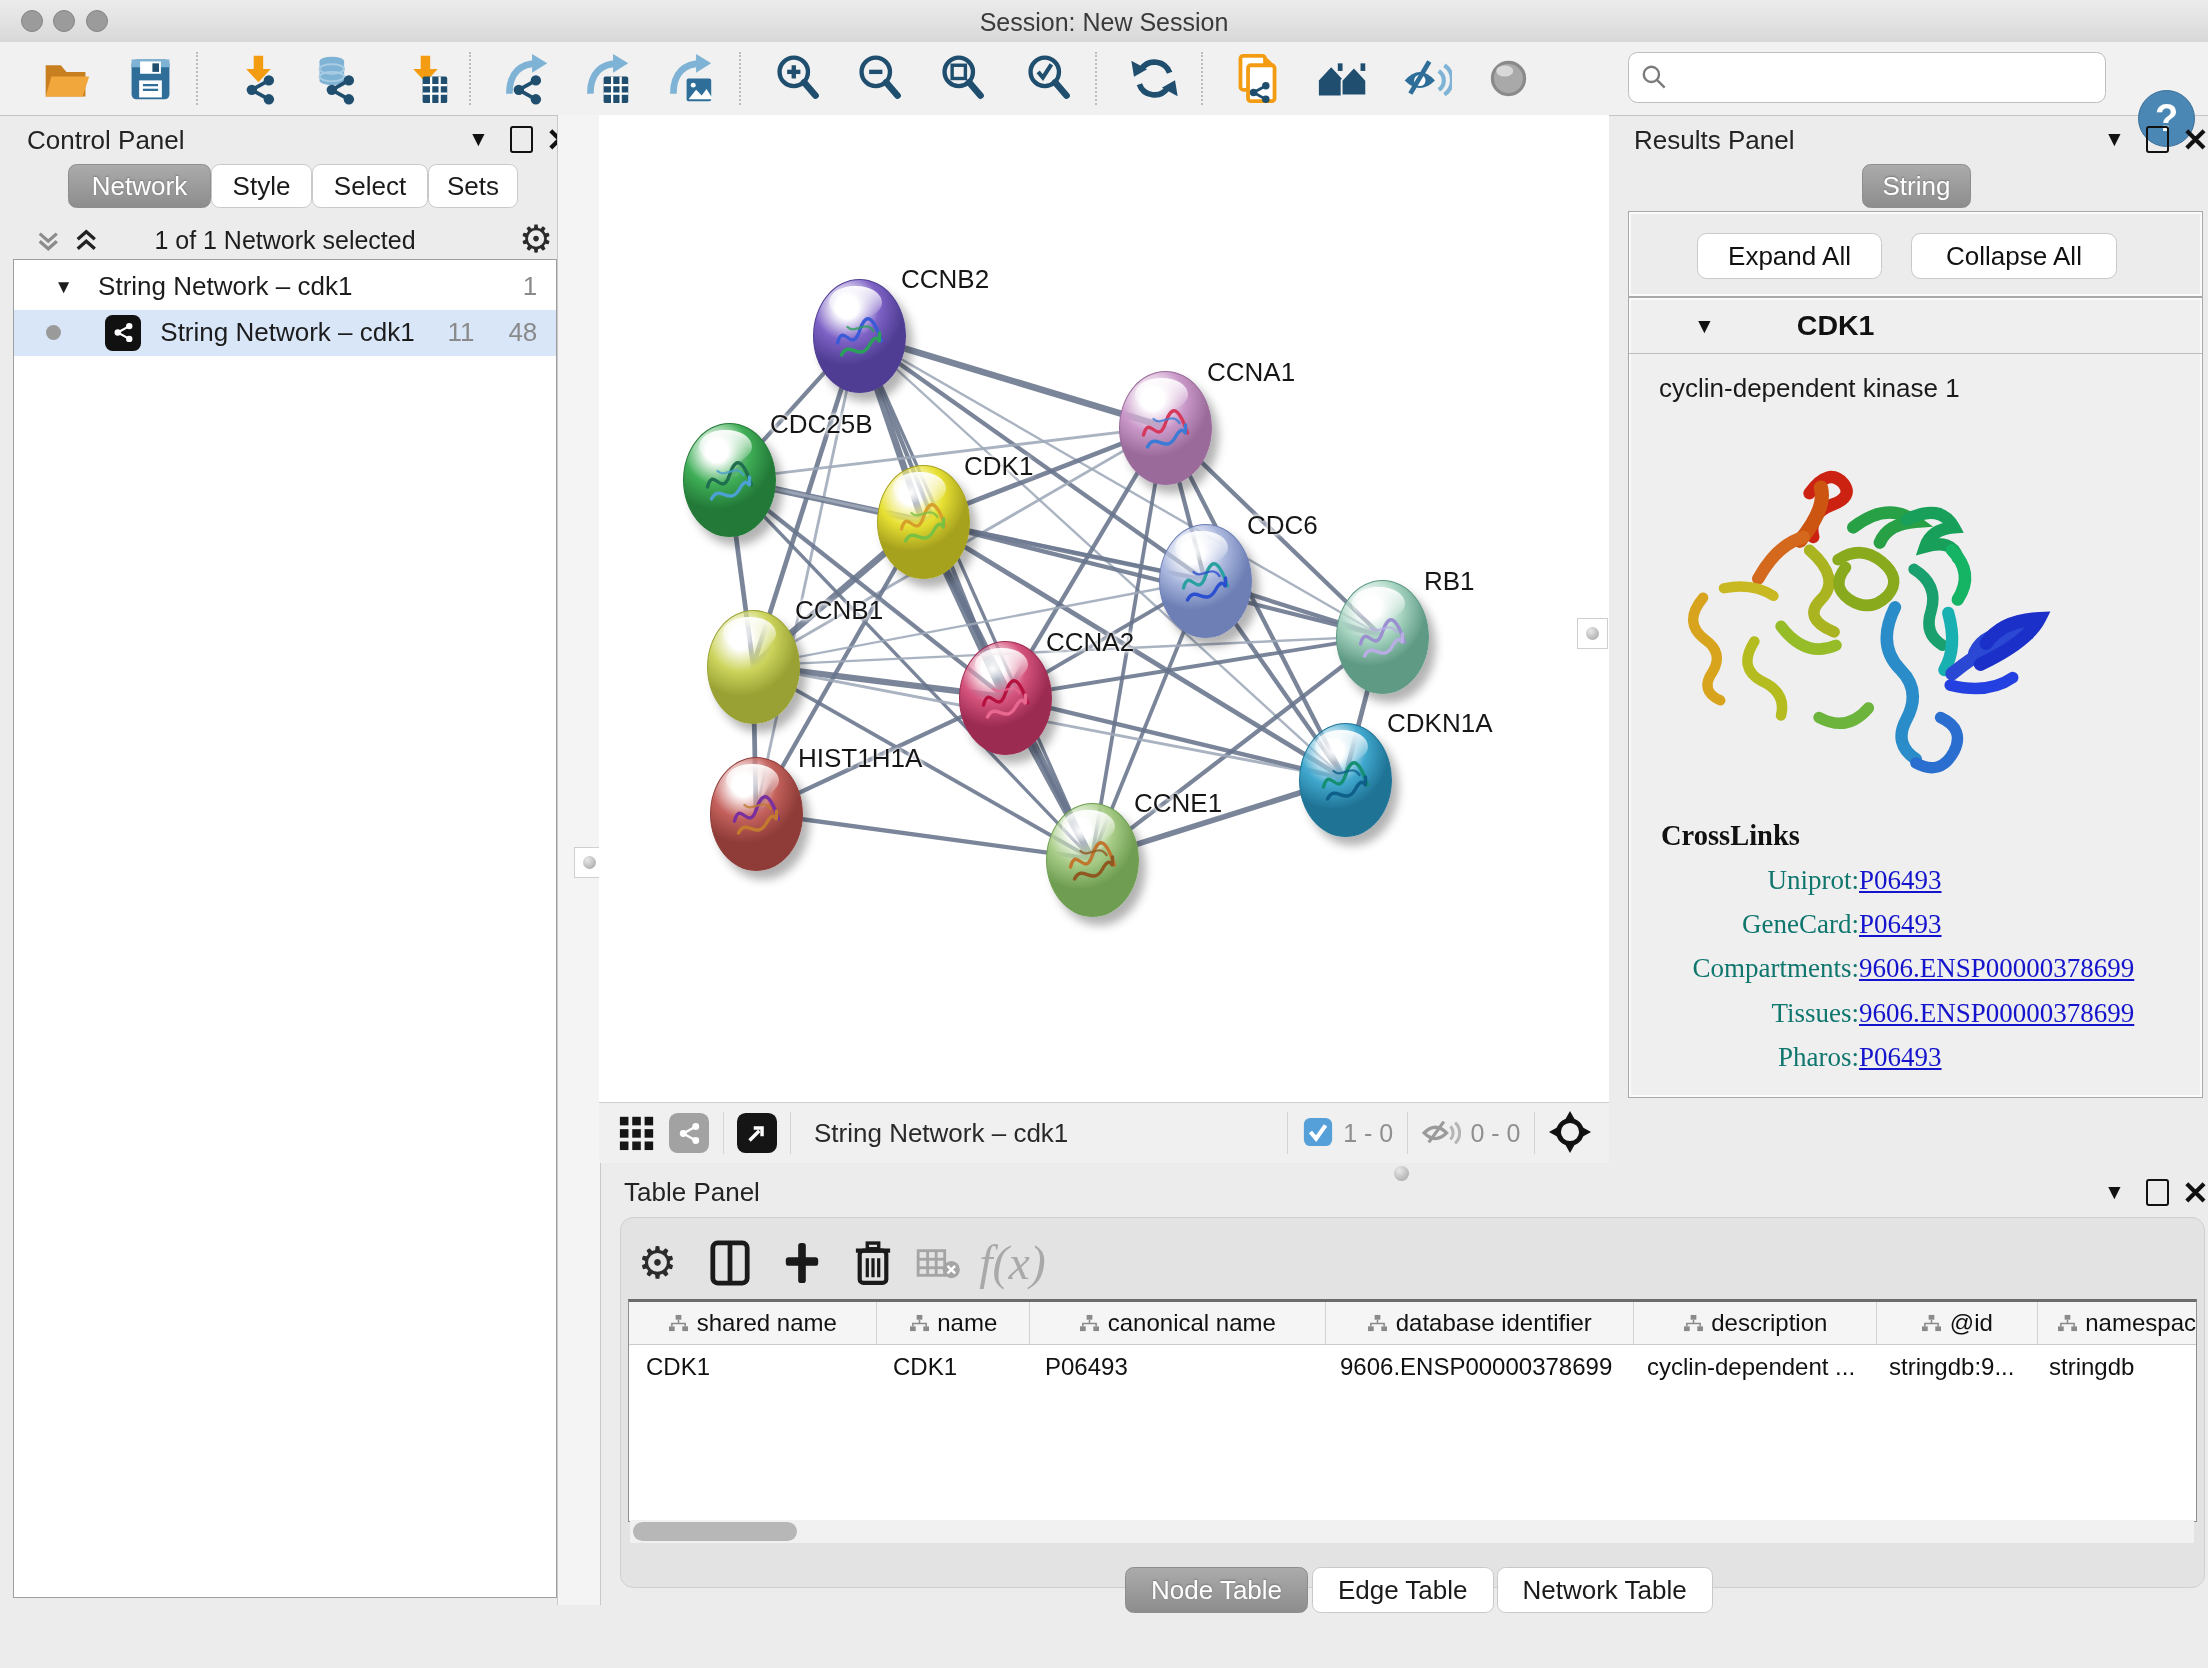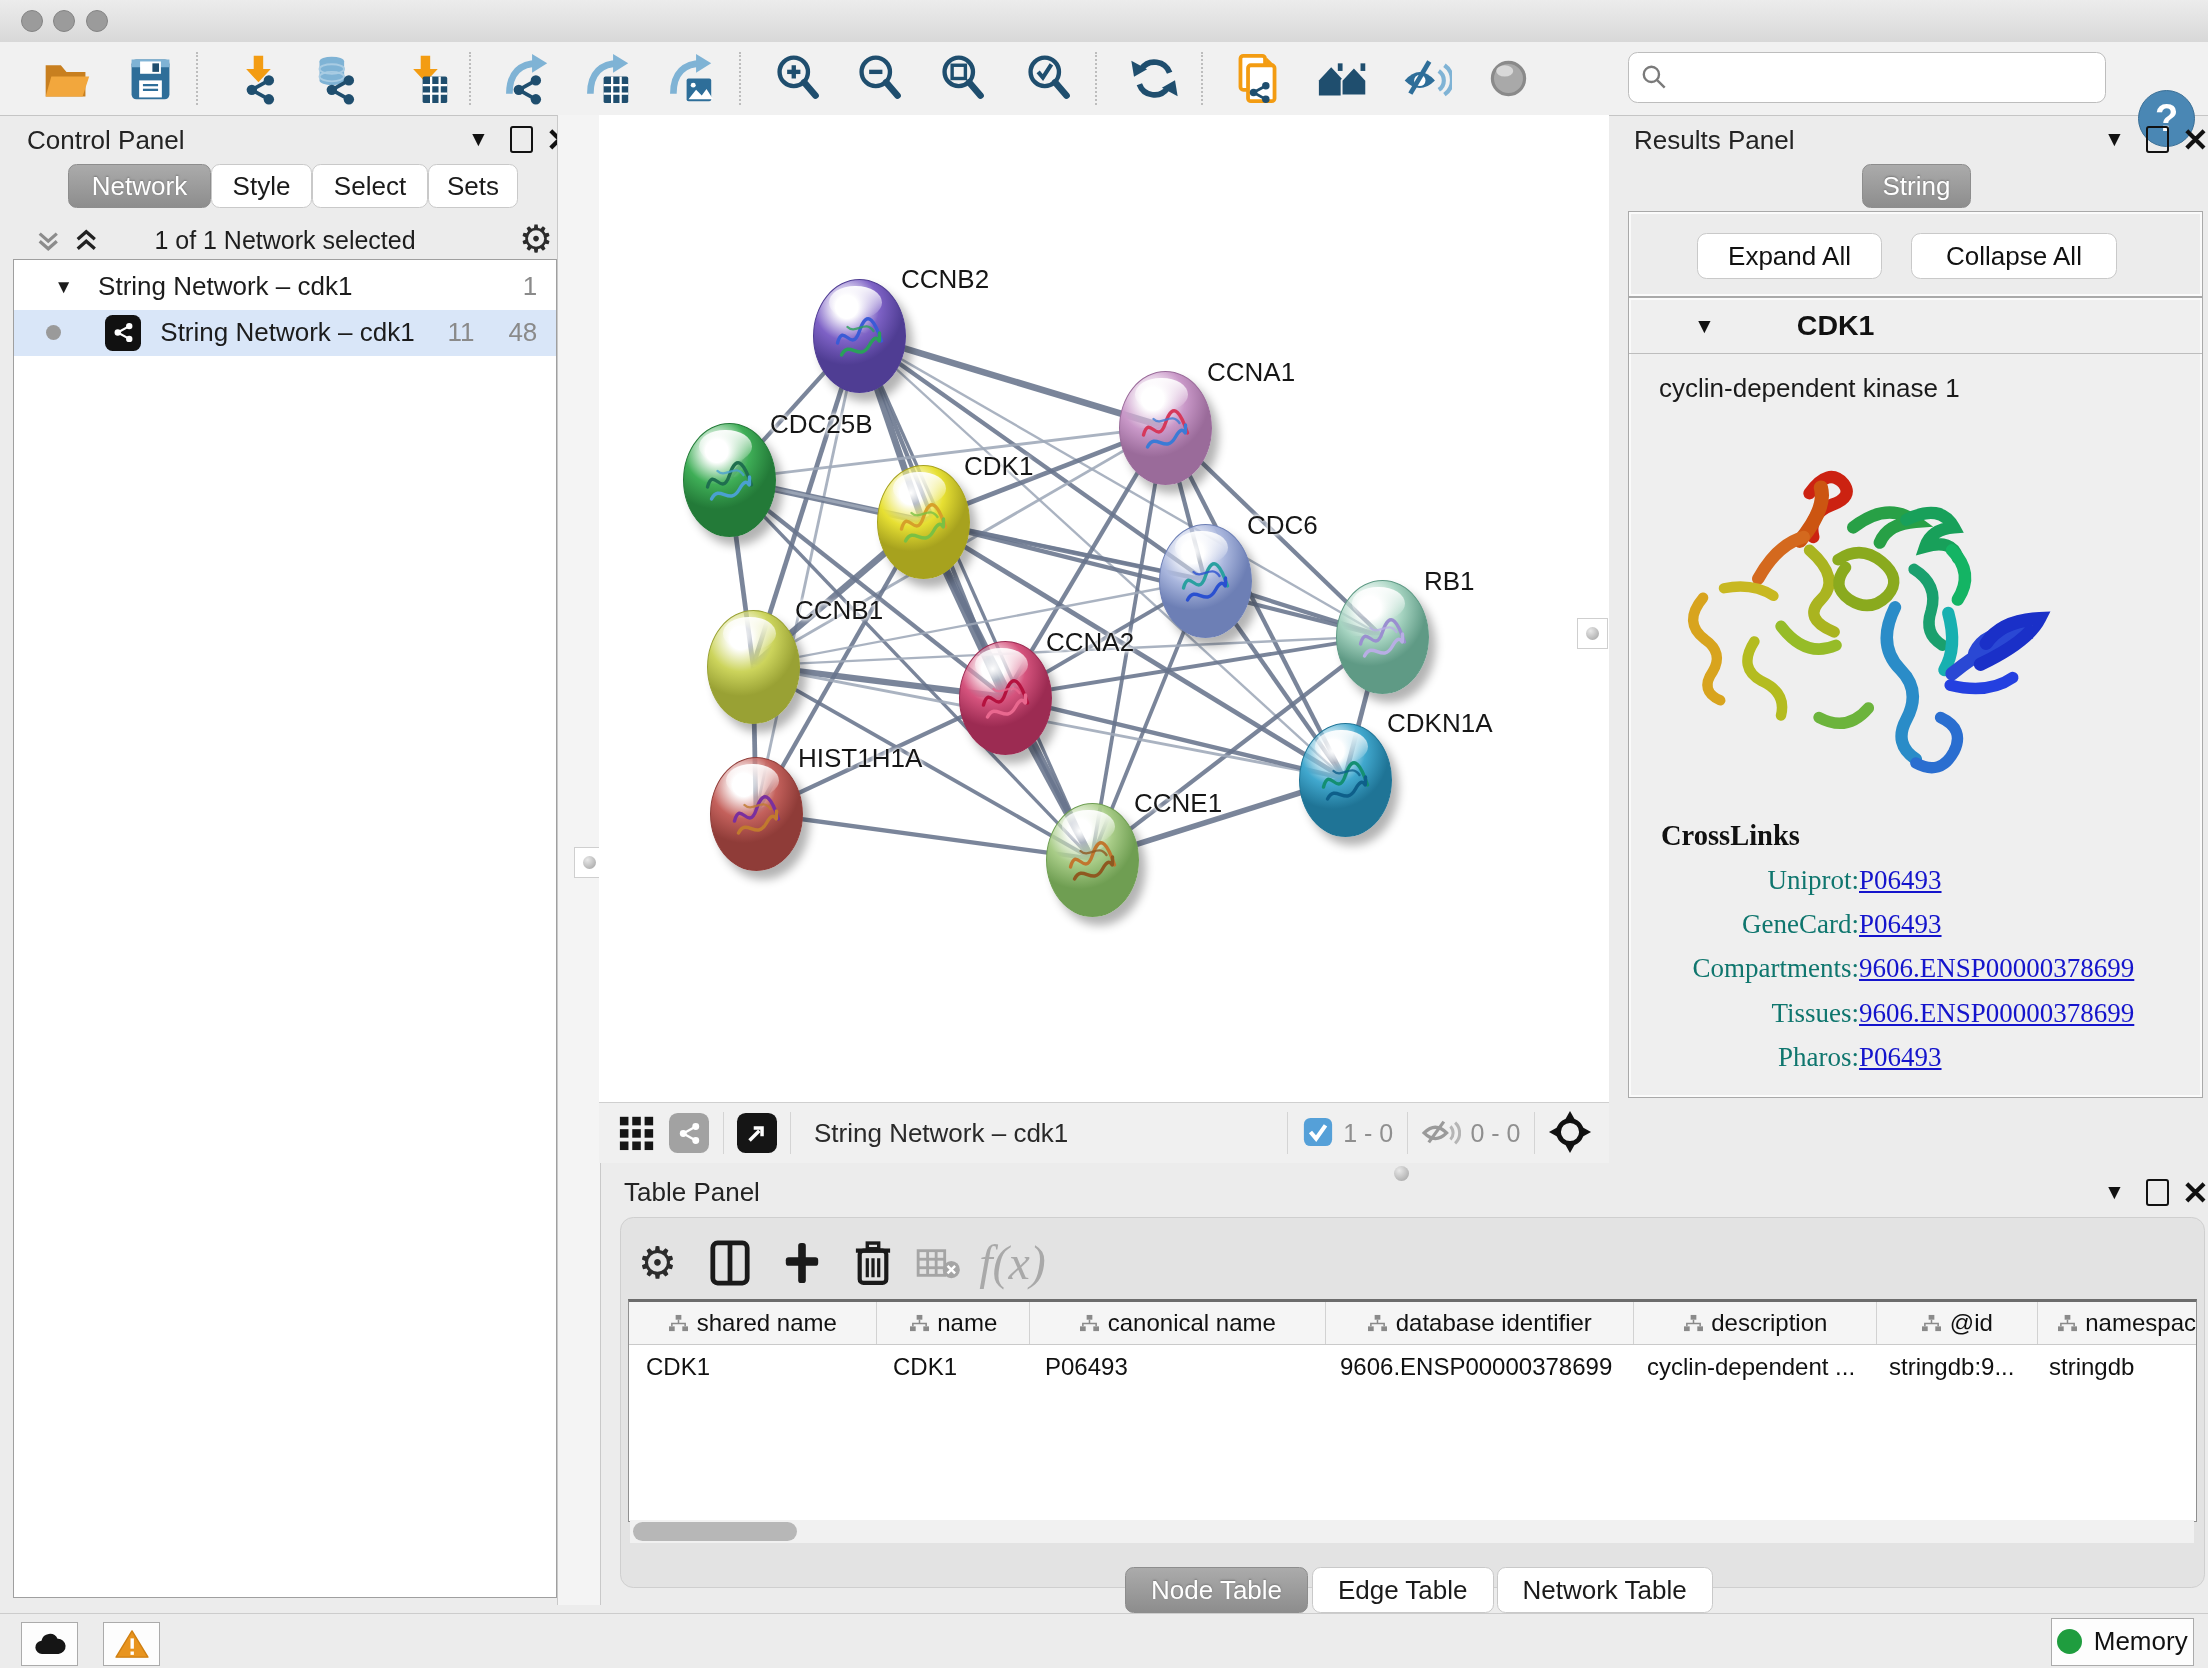--- a/index.html
+++ b/index.html
@@ -80,20 +80,21 @@
 </style>
 </head>
 <body>
 
 <div id="app">
 
   <div id="titlebar" class="abs">
     <div class="tl abs" style="left:21px"></div>
     <div class="tl abs" style="left:53px"></div>
     <div class="tl abs" style="left:86px"></div>
+    <div id="title-text" class="abs">Session: New Session</div>
   </div>
 
   <div id="toolbar" class="abs">
     <div id="toolbar-buttons">
         <div class="tbtn abs" style="left: 36px;">
           <svg width="53" height="53" viewBox="0 0 56 56">
             <path d="M6 14 h16 l6 7 h20 v26 H6 Z" fill="#c87f1f"></path>
             <path d="M12 26 h40 l-7 21 H6 Z" fill="#f2a73d"></path>
           </svg>
         </div>
@@ -765,33 +766,15 @@
   </div>
   <div id="tbl-scroll" class="abs"></div>
   <div id="tbl-thumb" class="abs"></div>
 
   <div id="tp-tabs" class="abs">
     <div class="tabbtn sel">Node Table</div>
     <div class="tabbtn" style="margin-left:3.8px">Edge Table</div>
     <div class="tabbtn" style="margin-left:3px">Network Table</div>
   </div>
 
-  <div id="statusbar" class="abs">
-    <div class="sbtn abs" style="left:21px">
-      <svg width="34" height="25" viewBox="0 0 36 26">
-          <path d="M10 24 a7 7 0 0 1 -1 -14 a9 9 0 0 1 17 -2 a6.5 6.5 0 0 1 1 16 Z" fill="#151515"></path>
-        </svg>
-    </div>
-    <div class="sbtn abs" style="left:103px">
-      <svg width="34" height="30" viewBox="0 0 36 32">
-          <path d="M18 2 L35 30 H1 Z" fill="#e8941f" stroke="#d07f10" stroke-width="1.5" stroke-linejoin="round"></path>
-          <rect x="16.4" y="10" width="3.6" height="11" fill="#fff"></rect>
-          <rect x="16.4" y="24" width="3.6" height="3.6" fill="#fff"></rect>
-        </svg>
-    </div>
-    <div id="memory-btn" class="abs">
-      <span id="memory-dot" style="background: rgb(31, 157, 63);"></span>
-      <span>Memory</span>
-    </div>
-  </div>
 
 </div>
 
 
 </body></html>

